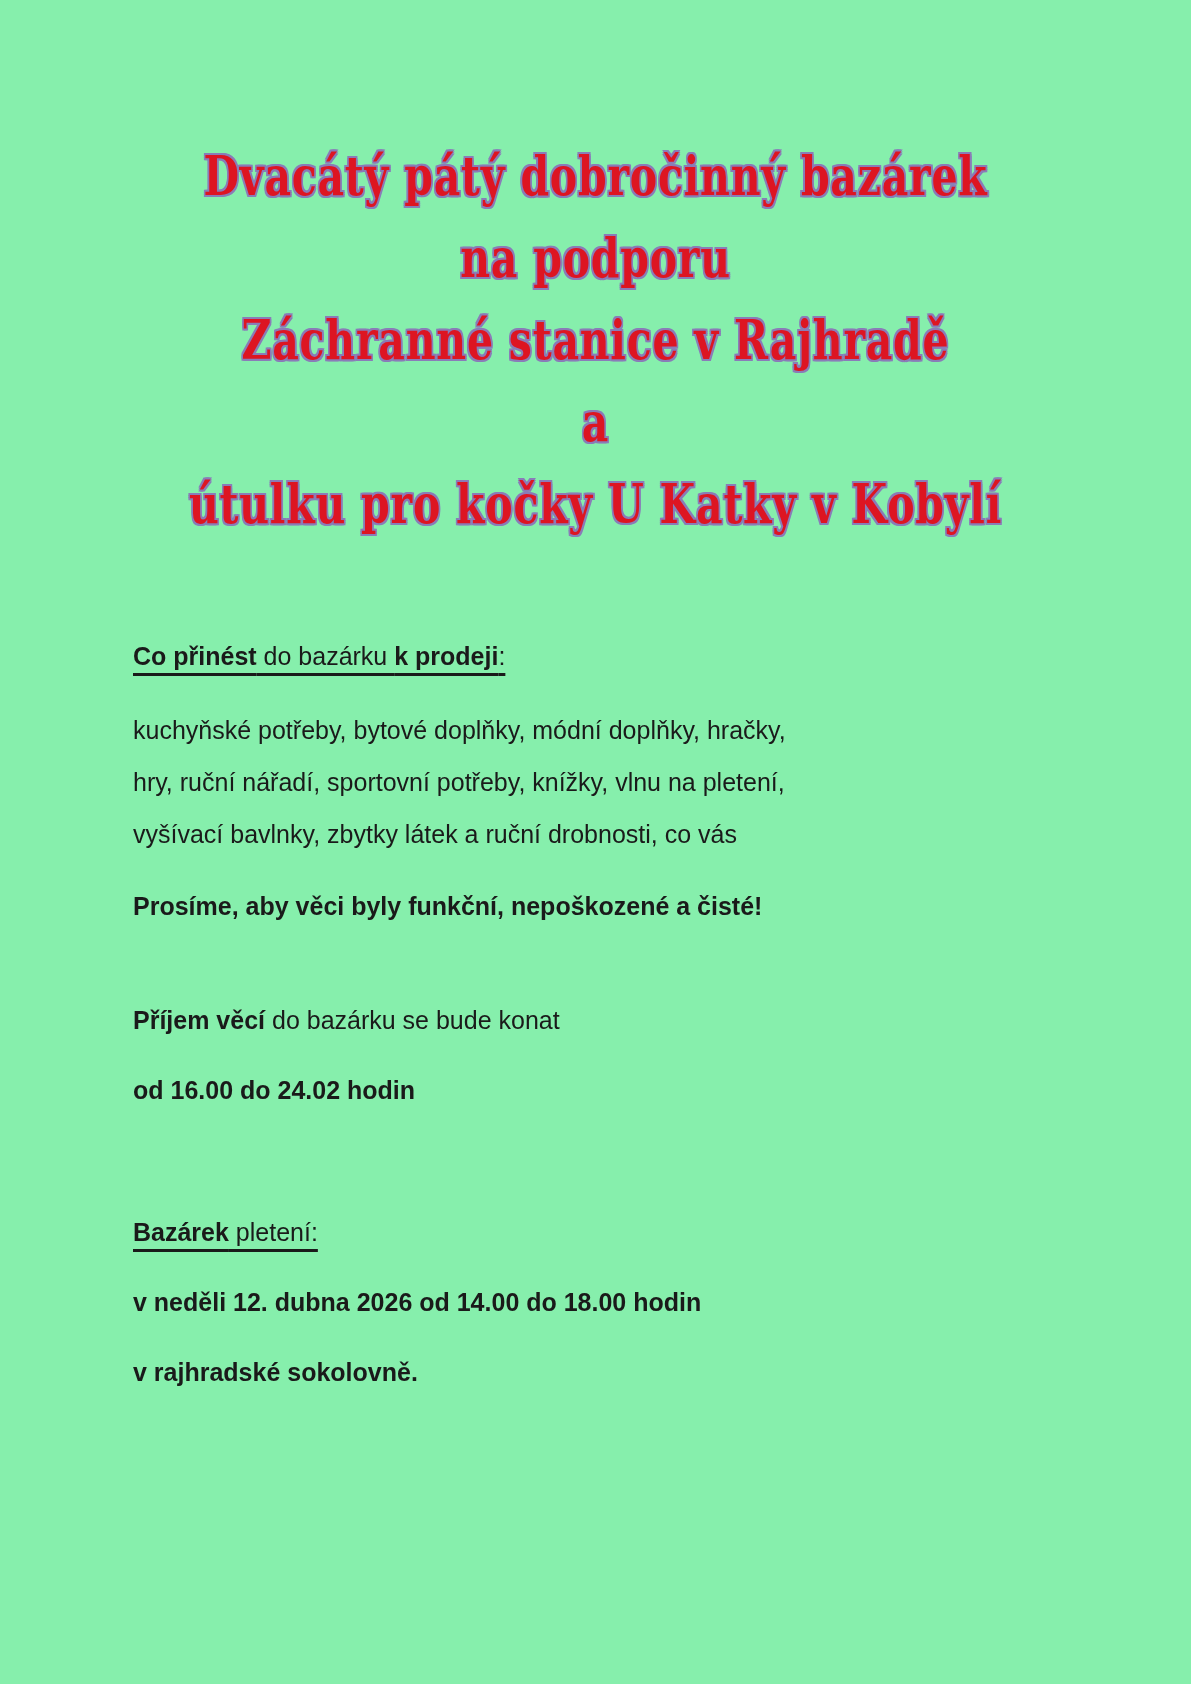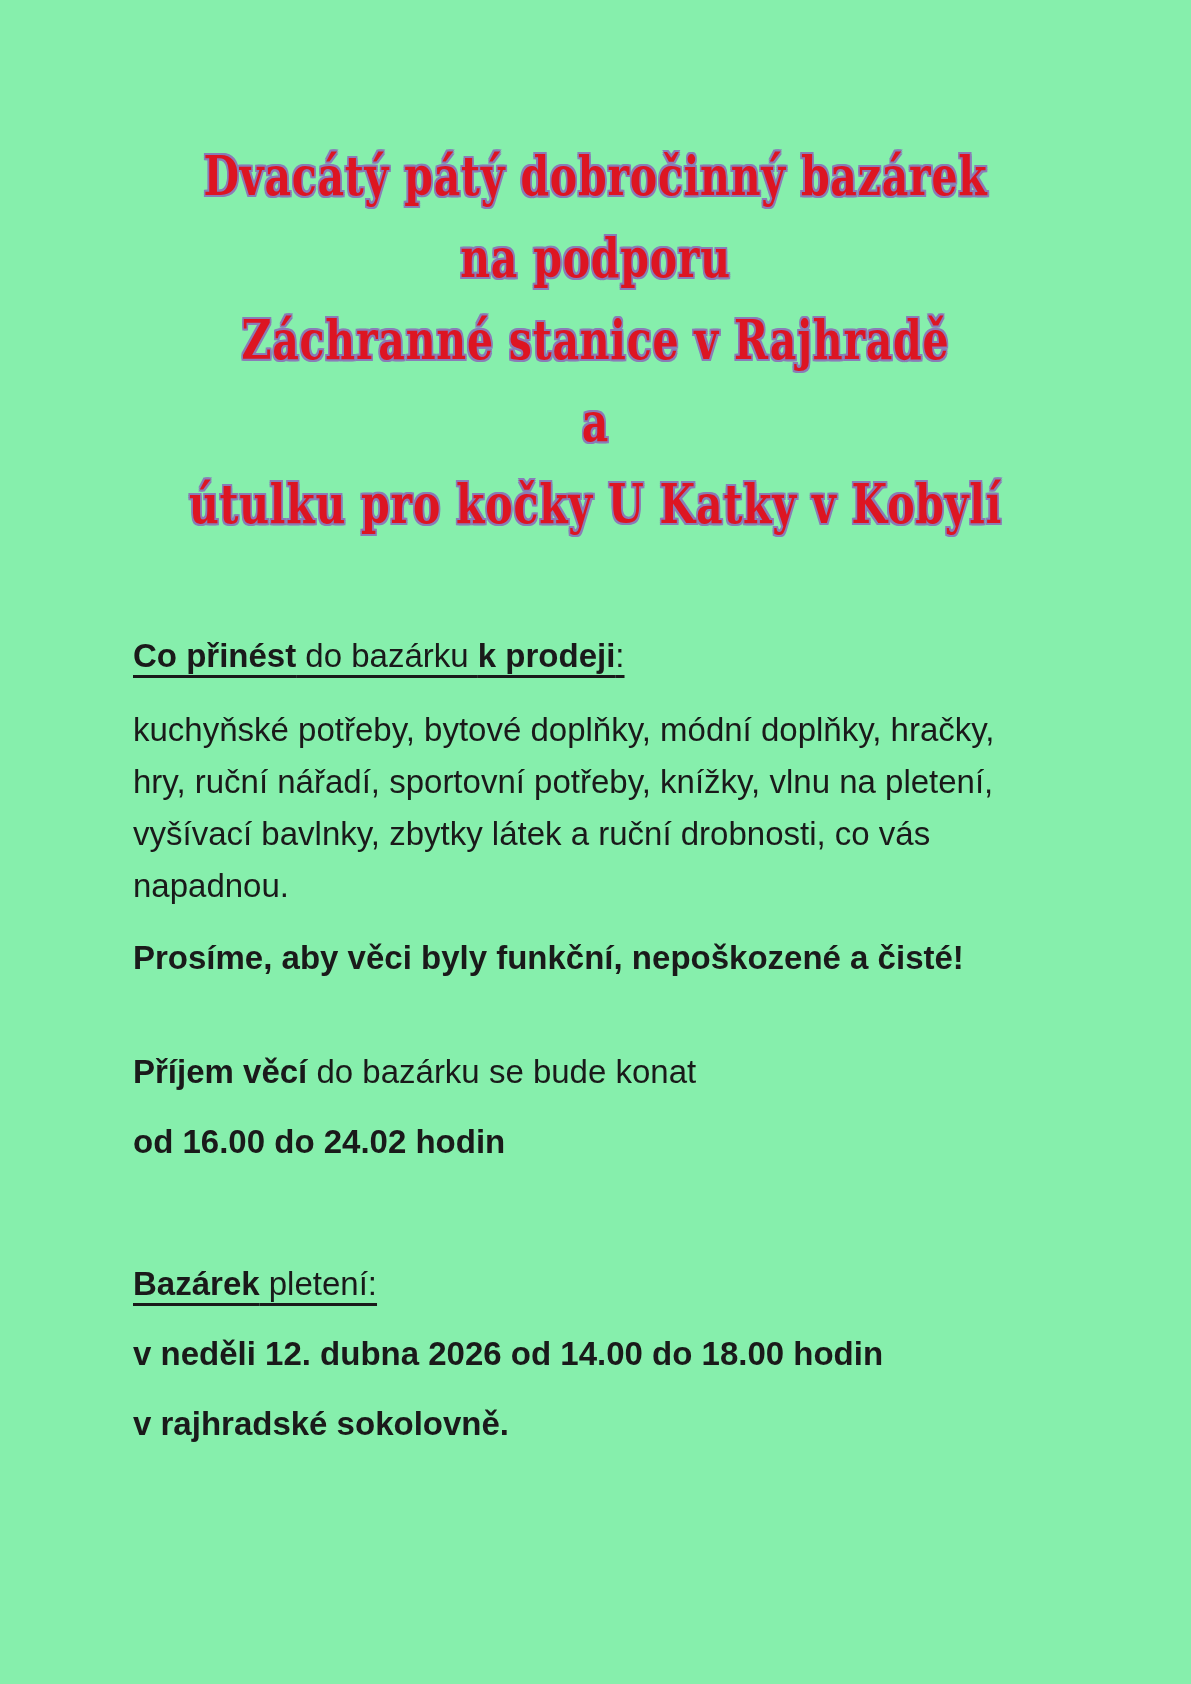--- a/index.html
+++ b/index.html
@@ -41,21 +41,21 @@
       0 2px 0 var(--title-outline, #8a7cb8),
       0 -2px 0 var(--title-outline, #8a7cb8),
       2px 2px 0 var(--title-outline, #8a7cb8),
      -2px -2px 0 var(--title-outline, #8a7cb8),
       2px -2px 0 var(--title-outline, #8a7cb8),
      -2px 2px 0 var(--title-outline, #8a7cb8);
   }
   
   .content {
     padding: 0 140px 0 133px;
-    font-size: 33px;
+    font-size: 25px;
     line-height: 52px;
   }
   .content p {
     margin: 0;
   }
   .b { font-weight: bold; }
   .u {
     text-decoration: underline;
     text-decoration-thickness: 3px;
     text-underline-offset: 8px;
@@ -84,21 +84,20 @@
   <div class="content">
 
     <p class="bring-heading u nowrap">
       <span class="b">Co přinést</span><span> do bazárku </span><span class="b">k prodeji</span><span>:</span>
     </p>
 
     <div class="items-paragraph">
       <p class="nowrap">kuchyňské potřeby, bytové doplňky, módní doplňky, hračky,</p>
       <p class="nowrap">hry, ruční nářadí, sportovní potřeby, knížky, vlnu na pletení,</p>
       <p class="nowrap">vyšívací bavlnky, zbytky látek a ruční drobnosti, co vás</p>
-      <p class="nowrap">napadnou.</p>
     </div>
 
     <p class="quality-note b nowrap">Prosíme, aby věci byly funkční, nepoškozené a čisté!</p>
 
     <p class="intake-lead nowrap">
       <span class="b">Příjem věcí</span><span> do bazárku se bude konat</span>
     </p>
 
 
     <p class="gap-18 b nowrap">od 16.00 do 24.02 hodin</p>

